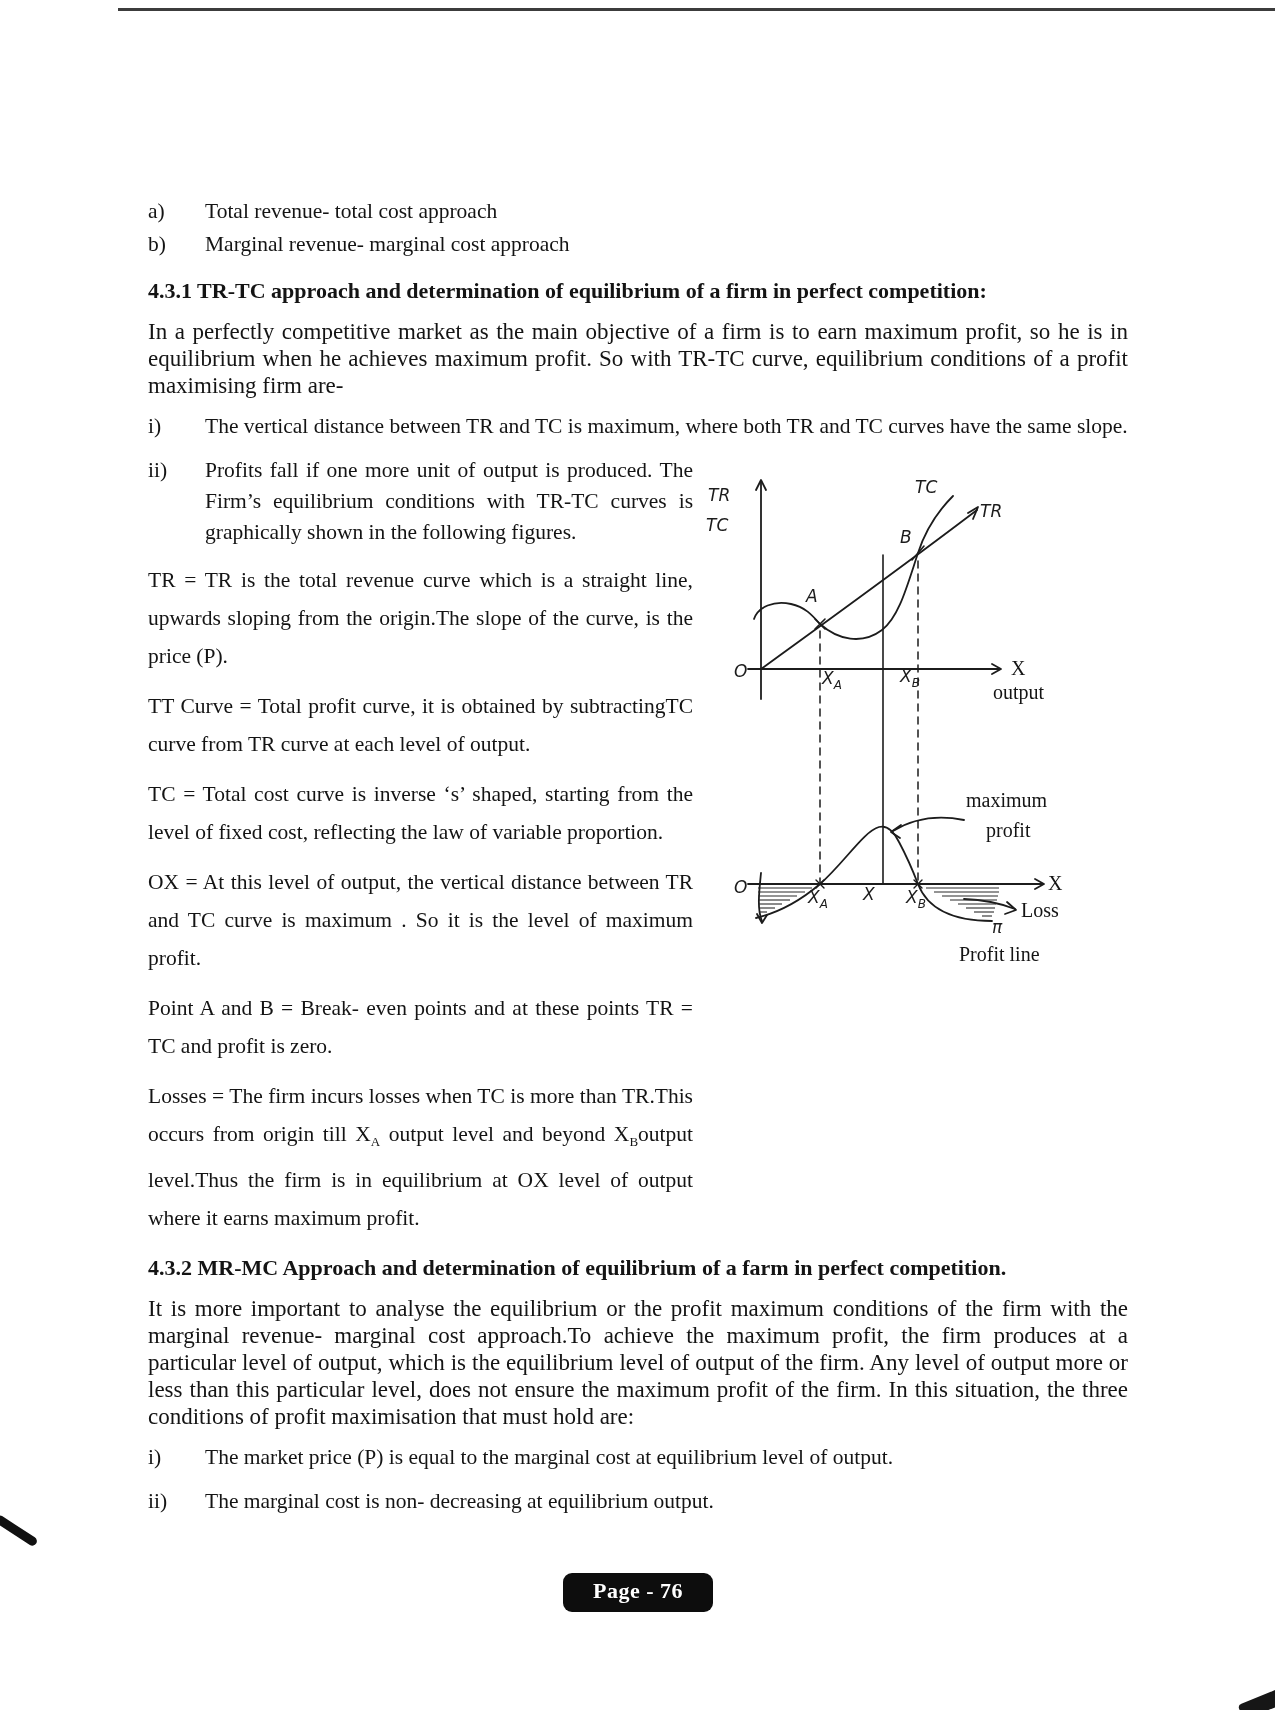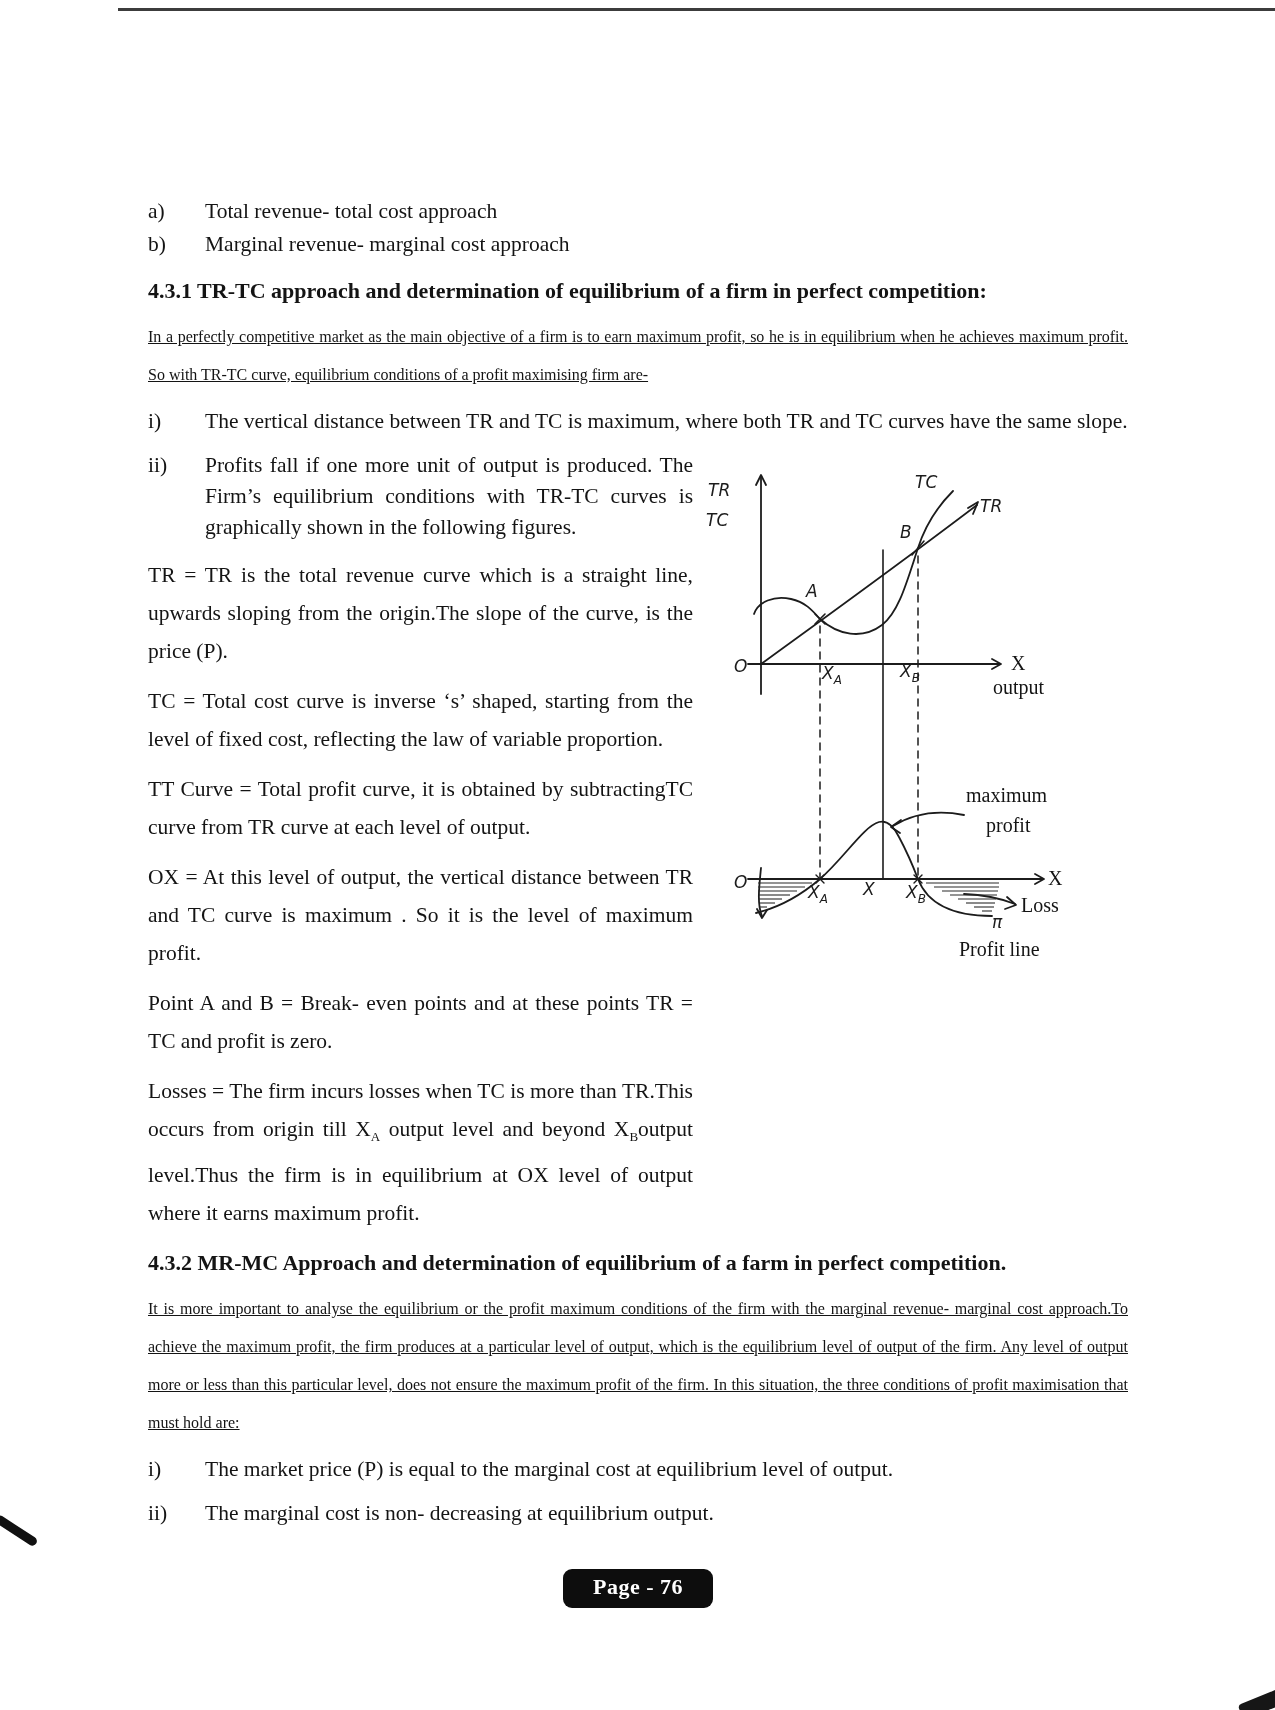--- a/index.html
+++ b/index.html
@@ -6,30 +6,30 @@
   .page{
     position:relative;width:1275px;height:1710px;background:#ffffff;
     margin:0 auto;overflow:hidden;color:#141414;
     font-family:"Liberation Serif", serif;
   }
   .content{position:absolute;left:148px;top:196px;width:980px;}
   .li{display:flex;font-size:21.5px;line-height:31px;margin:0 0 2px 0;}
   .li .marker{flex:0 0 57px;}
   .li .itext{flex:1 1 auto;text-align:justify;}
   h2.sec{font-size:22px;line-height:30px;font-weight:bold;margin:16px 0 12px 0;}
-  p.body{font-size:16px;line-height:38px;text-align:justify;margin:0 0 12px 0;text-decoration:underline;}
+  p.body{font-size:23px;line-height:27px;text-align:justify;margin:0 0 12px 0;}
   .item{margin:0 0 13px 0;}
   .fig-wrap{position:relative;min-height:560px;margin:2px 0 0 0;}
   .left-col{width:545px;}
   .left-col p.def{font-size:21.5px;line-height:38px;text-align:justify;margin:0 0 12px 0;}
   .figure{position:absolute;left:548px;top:14px;width:445px;height:515px;}
   .hw{font-family:"DejaVu Sans", sans-serif;font-style:italic;font-size:17px;fill:#1c1c1c;}
   .hw-s{font-family:"DejaVu Sans", sans-serif;font-style:italic;font-size:12px;fill:#1c1c1c;}
   .pt{font-family:"Liberation Serif", serif;font-size:20px;fill:#141414;}
-  .footer-row{display:flex;justify-content:center;margin-top:40px;}
+  .footer-row{display:flex;justify-content:center;margin-top:56px;}
   .badge{
     background:#0d0d0d;color:#ffffff;font-weight:bold;font-size:22px;
     padding:5px 30px 8px 30px;border-radius:9px;letter-spacing:.5px;
   }
   .scan-top{position:absolute;top:8px;left:118px;right:0;height:3px;background:#1a1a1a;opacity:.85;}
   .scan-mark{position:absolute;left:-8px;top:1526px;width:48px;height:9px;background:#111;
     transform:rotate(33deg);border-radius:5px;}
   .scan-corner{position:absolute;right:-10px;bottom:-2px;width:46px;height:16px;background:#161616;
     transform:rotate(-22deg);border-radius:4px;}
   sub{font-size:13px;}
@@ -61,22 +61,22 @@
       <span class="itext">The vertical distance between TR and TC is maximum, where both TR and TC curves have the same slope.</span>
     </div>
 
     <div class="fig-wrap">
       <div class="left-col">
         <div class="li item">
           <span class="marker">ii)</span>
           <span class="itext">Profits fall if one more unit of output is produced. The Firm’s equilibrium conditions with TR-TC  curves is graphically shown in the following figures.</span>
         </div>
         <p class="def">TR = TR is the total revenue curve which is a straight line, upwards sloping from the origin.The slope of the curve,  is the price (P).</p>
+        <p class="def">TT Curve = Total profit curve, it is obtained by subtractingTC curve from TR curve at each level of output.</p>
         <p class="def">TC = Total cost curve is inverse ‘s’ shaped, starting from the level of fixed cost, reflecting the law of variable proportion.</p>
-        <p class="def">TT Curve = Total profit curve, it is obtained by subtractingTC curve from TR curve at each level of output.</p>
         <p class="def">OX =  At this level of output, the vertical distance between TR and TC curve is maximum . So it is the level of maximum profit.</p>
         <p class="def">Point A and B = Break- even points and at these points TR = TC and profit is zero.</p>
         <p class="def">
           <span>Losses = The firm incurs losses when TC is more than TR.This occurs from origin till X</span><sub>A</sub><span> output level and beyond X</span><sub>B</sub><span>output level.Thus the firm is in equilibrium at OX level of output where it earns maximum profit.</span>
         </p>
       </div>
 
       <div class="figure">
         <svg viewBox="0 0 445 515" width="445" height="515">
           <g stroke="#1c1c1c" stroke-width="1.8" fill="none" stroke-linecap="round" stroke-linejoin="round">

